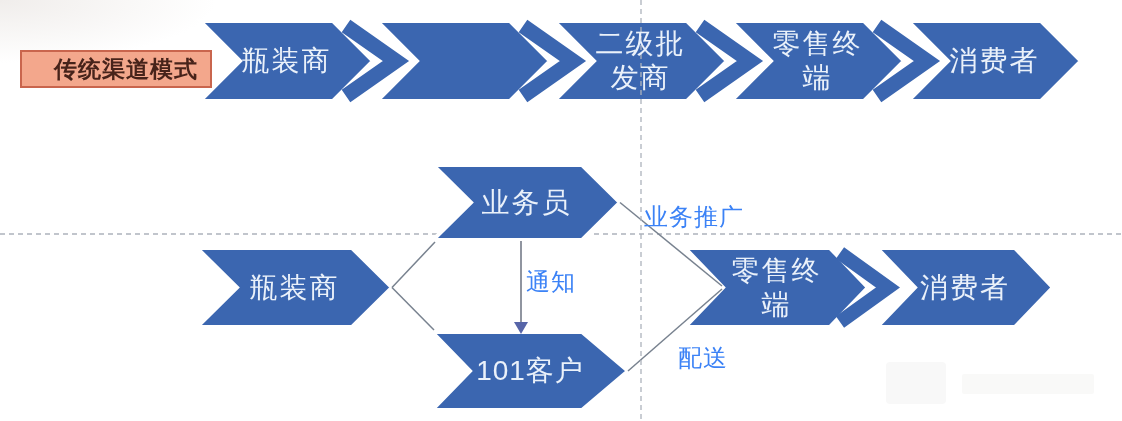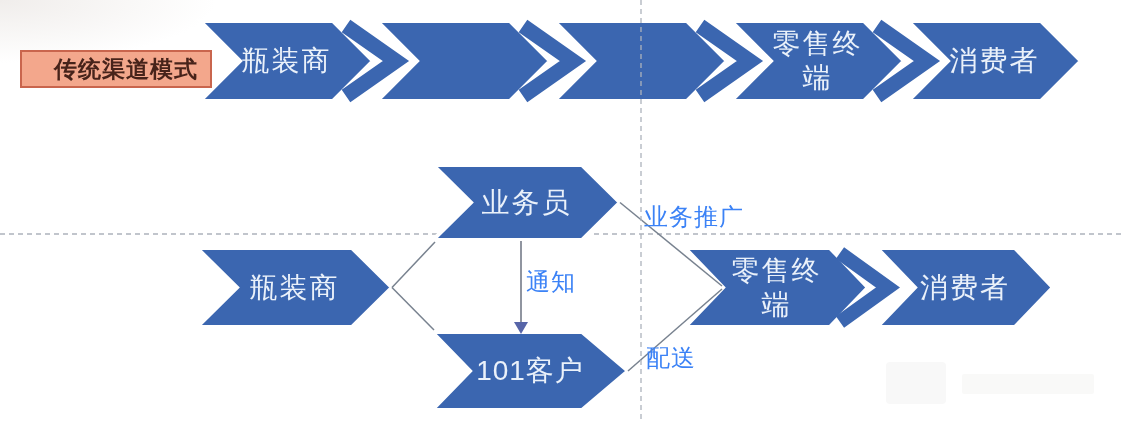--- a/index.html
+++ b/index.html
@@ -64,31 +64,33 @@
 
     <line x1="521" y1="241" x2="521" y2="323" stroke="#6b7280" stroke-width="1.5"></line>
     <polygon points="514,322 528,322 521,334" fill="#5765a8"></polygon>
 
     <line x1="641" y1="0" x2="641" y2="421" stroke="#adb3bc" stroke-width="1.3" stroke-dasharray="5,4"></line>
   </svg>
 
   <div class="model-label" style="left:20px;top:50px;width:168px;height:34px;padding-left:20px;">传统渠道模式</div>
 
   <div class="step-text" style="left:200px;top:21px;width:173px;height:80px;">瓶装商</div>
+  <div class="step-text" style="left:554px;top:21px;width:173px;height:80px;">二级批
+发商</div>
   <div class="step-text" style="left:731px;top:21px;width:173px;height:80px;">零售终
 端</div>
   <div class="step-text" style="left:908px;top:21px;width:173px;height:80px;">消费者</div>
 
   <div class="step-text" style="left:197px;top:248px;width:195px;height:79px;">瓶装商</div>
   <div class="step-text" style="left:433px;top:165px;width:187px;height:75px;">业务员</div>
   <div class="step-text" style="left:432px;top:332px;width:196px;height:78px;letter-spacing:1px;">101客户</div>
   <div class="step-text" style="left:685px;top:248px;width:183px;height:79px;">零售终
 端</div>
   <div class="step-text" style="left:877px;top:248px;width:176px;height:79px;">消费者</div>
 
   <div class="edge-label" style="left:644px;top:201px;">业务推广</div>
   <div class="edge-label" style="left:526px;top:266px;">通知</div>
-  <div class="edge-label" style="left:646px;top:342px;">配送</div>
+  <div class="edge-label" style="left:678px;top:342px;">配送</div>
 
   <div class="watermark wm-logo"></div>
   <div class="watermark wm-text"></div>
 
 </div>
 
 </body></html>

